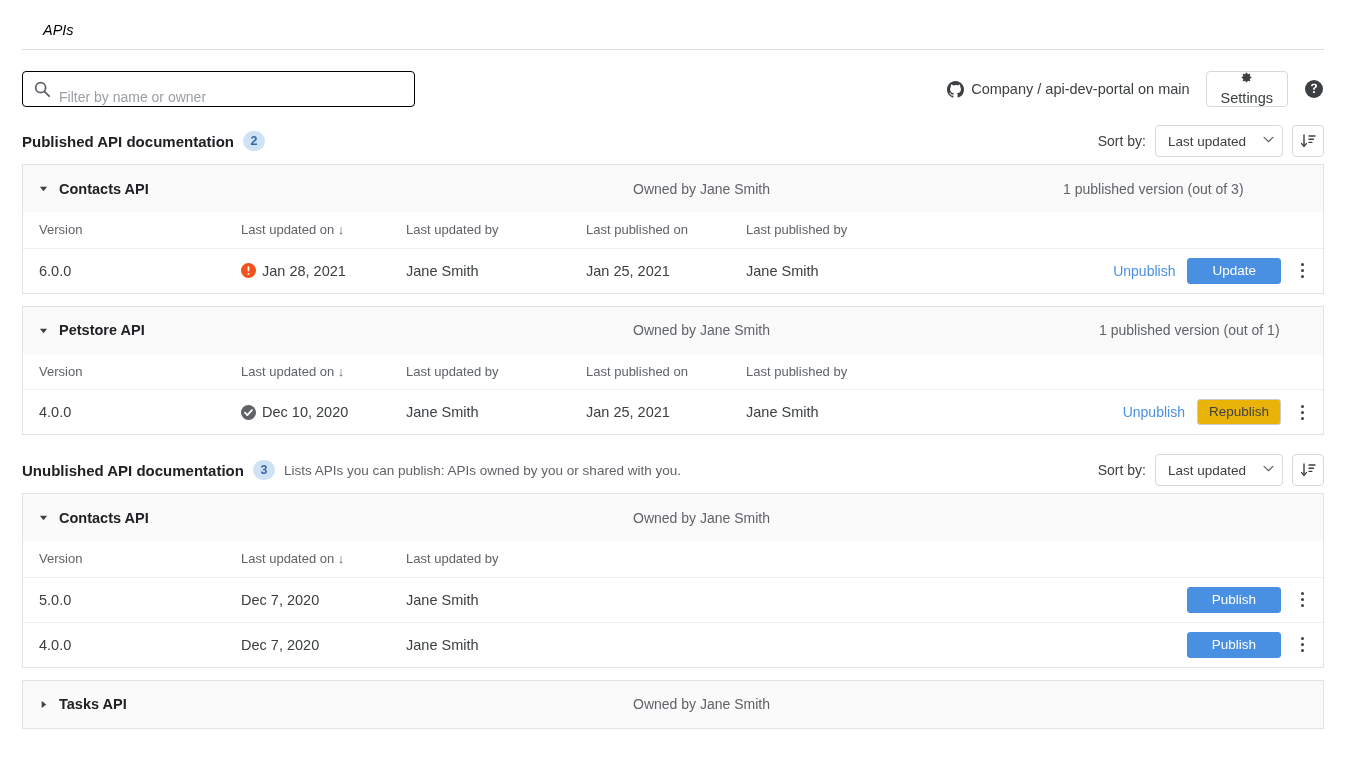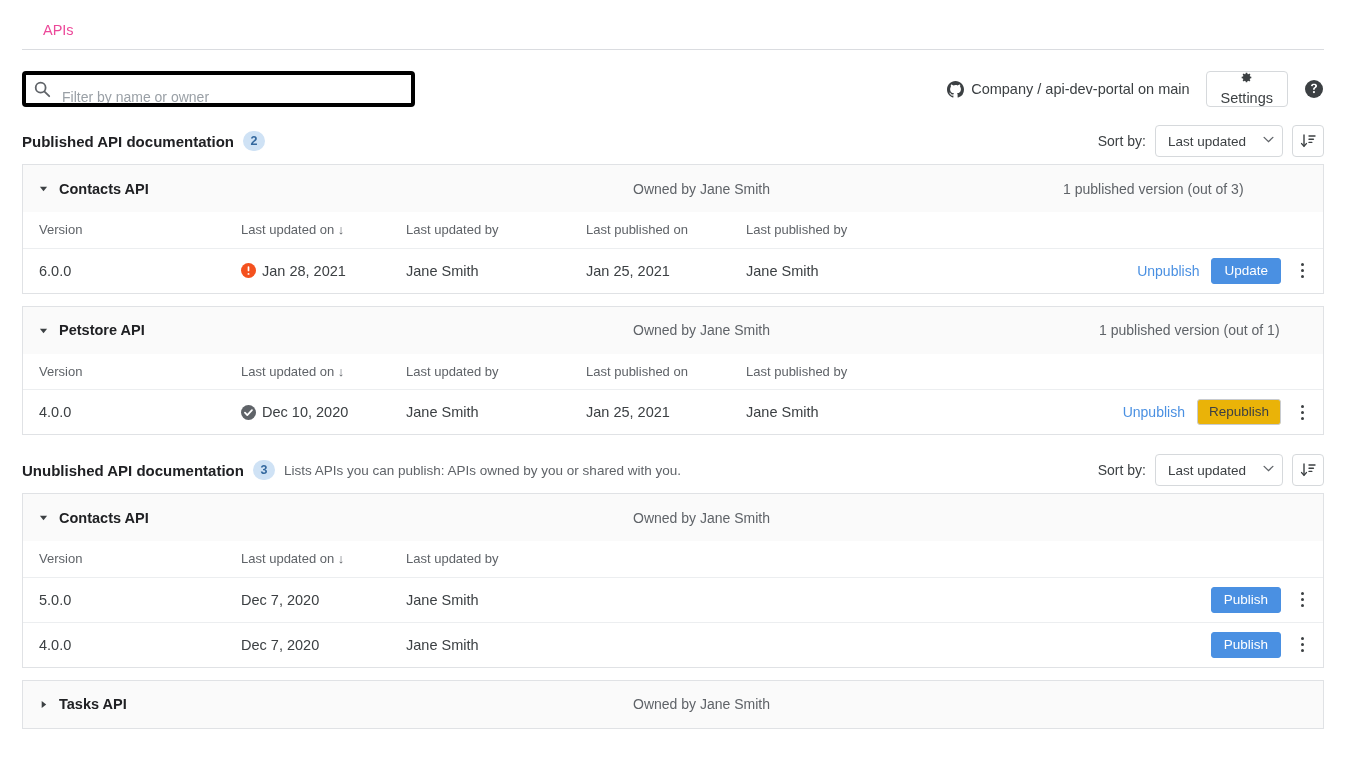--- a/index.html
+++ b/index.html
@@ -31,21 +31,21 @@
     z-index: 2;
     padding: 9px 20px 10px 20px;
     font-size: 14.5px;
     line-height: 20px;
     cursor: pointer;
     background: transparent;
     border: 1px solid transparent;
     border-bottom: none;
     border-radius: 4px 4px 0 0;
   }
-  .tab.inactive { color: #ec4899; }
+  .tab.inactive { color: #000000; font-style: italic; }
   .tab.active {
     color: #3c4043;
     background: #ffffff;
     border-color: #dadce0;
     box-shadow: 0 1px 0 0 #ffffff;
   }
 
   
   .toolbar {
     display: flex;
@@ -53,21 +53,21 @@
     padding: 16px 24px 0 22px;
     height: 62px;
   }
   .search-wrap {
     position: relative;
     width: 393px;
     height: 36px;
   }
   .search-input {
     width: 100%; height: 36px;
-    border: 4px solid #000000;
+    border: 1px solid #000000;
     border-radius: 4px;
     padding: 16px 10px 0 36px;
     font-size: 14px;
     font-family: "Liberation Sans", sans-serif;
     color: #3c4043;
     background: #fff;
     outline: none;
   }
   .search-input::placeholder { color: #9aa0a6; }
   .search-ico {
@@ -210,21 +210,21 @@
   .ico-ok   { width: 15px; height: 15px; flex: 0 0 15px; display:block; }
 
   .actions {
     display: flex; align-items: center; justify-content: flex-end;
     gap: 12px; padding-right: 12px;
   }
   .link-act {
     font-size: 14px; color: #4a90e2; cursor: pointer; text-decoration: none;
   }
   .btn-primary {
-    height: 26px; padding: 0 12px;
+    height: 26px; padding: 0 24px;
     background: #4a90e2; color: #fff;
     border: 1px solid #4a90e2; border-radius: 3px;
     font-size: 13.5px; cursor: pointer;
     font-family: "Liberation Sans", sans-serif;
     line-height: 1;
   }
   .btn-secondary {
     height: 26px; padding: 0 11px;
     background: #eab308; color: #3c4043;
     border: 1px solid #c8cbcf; border-radius: 3px;

